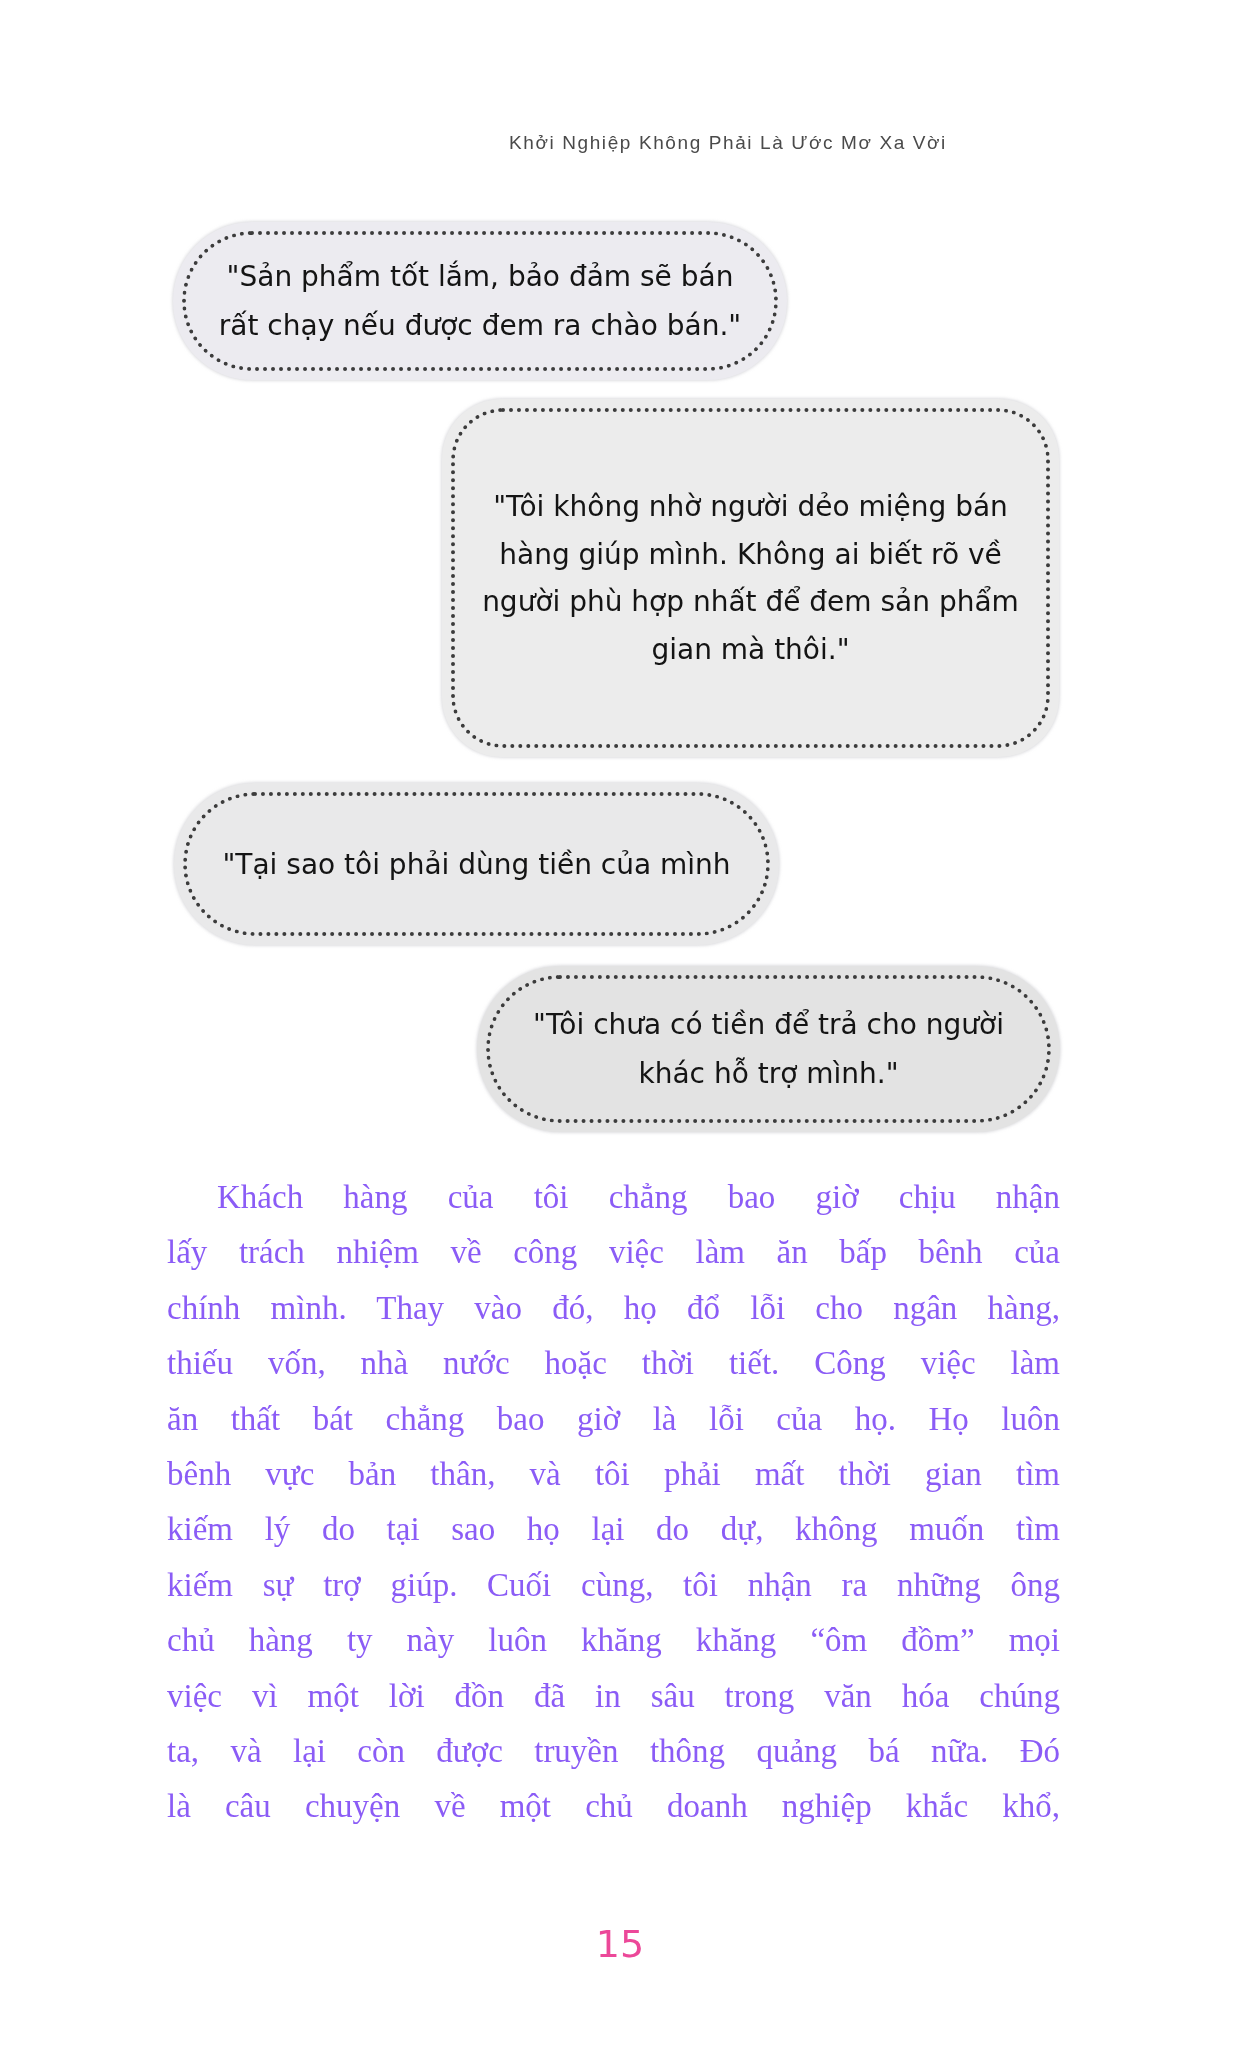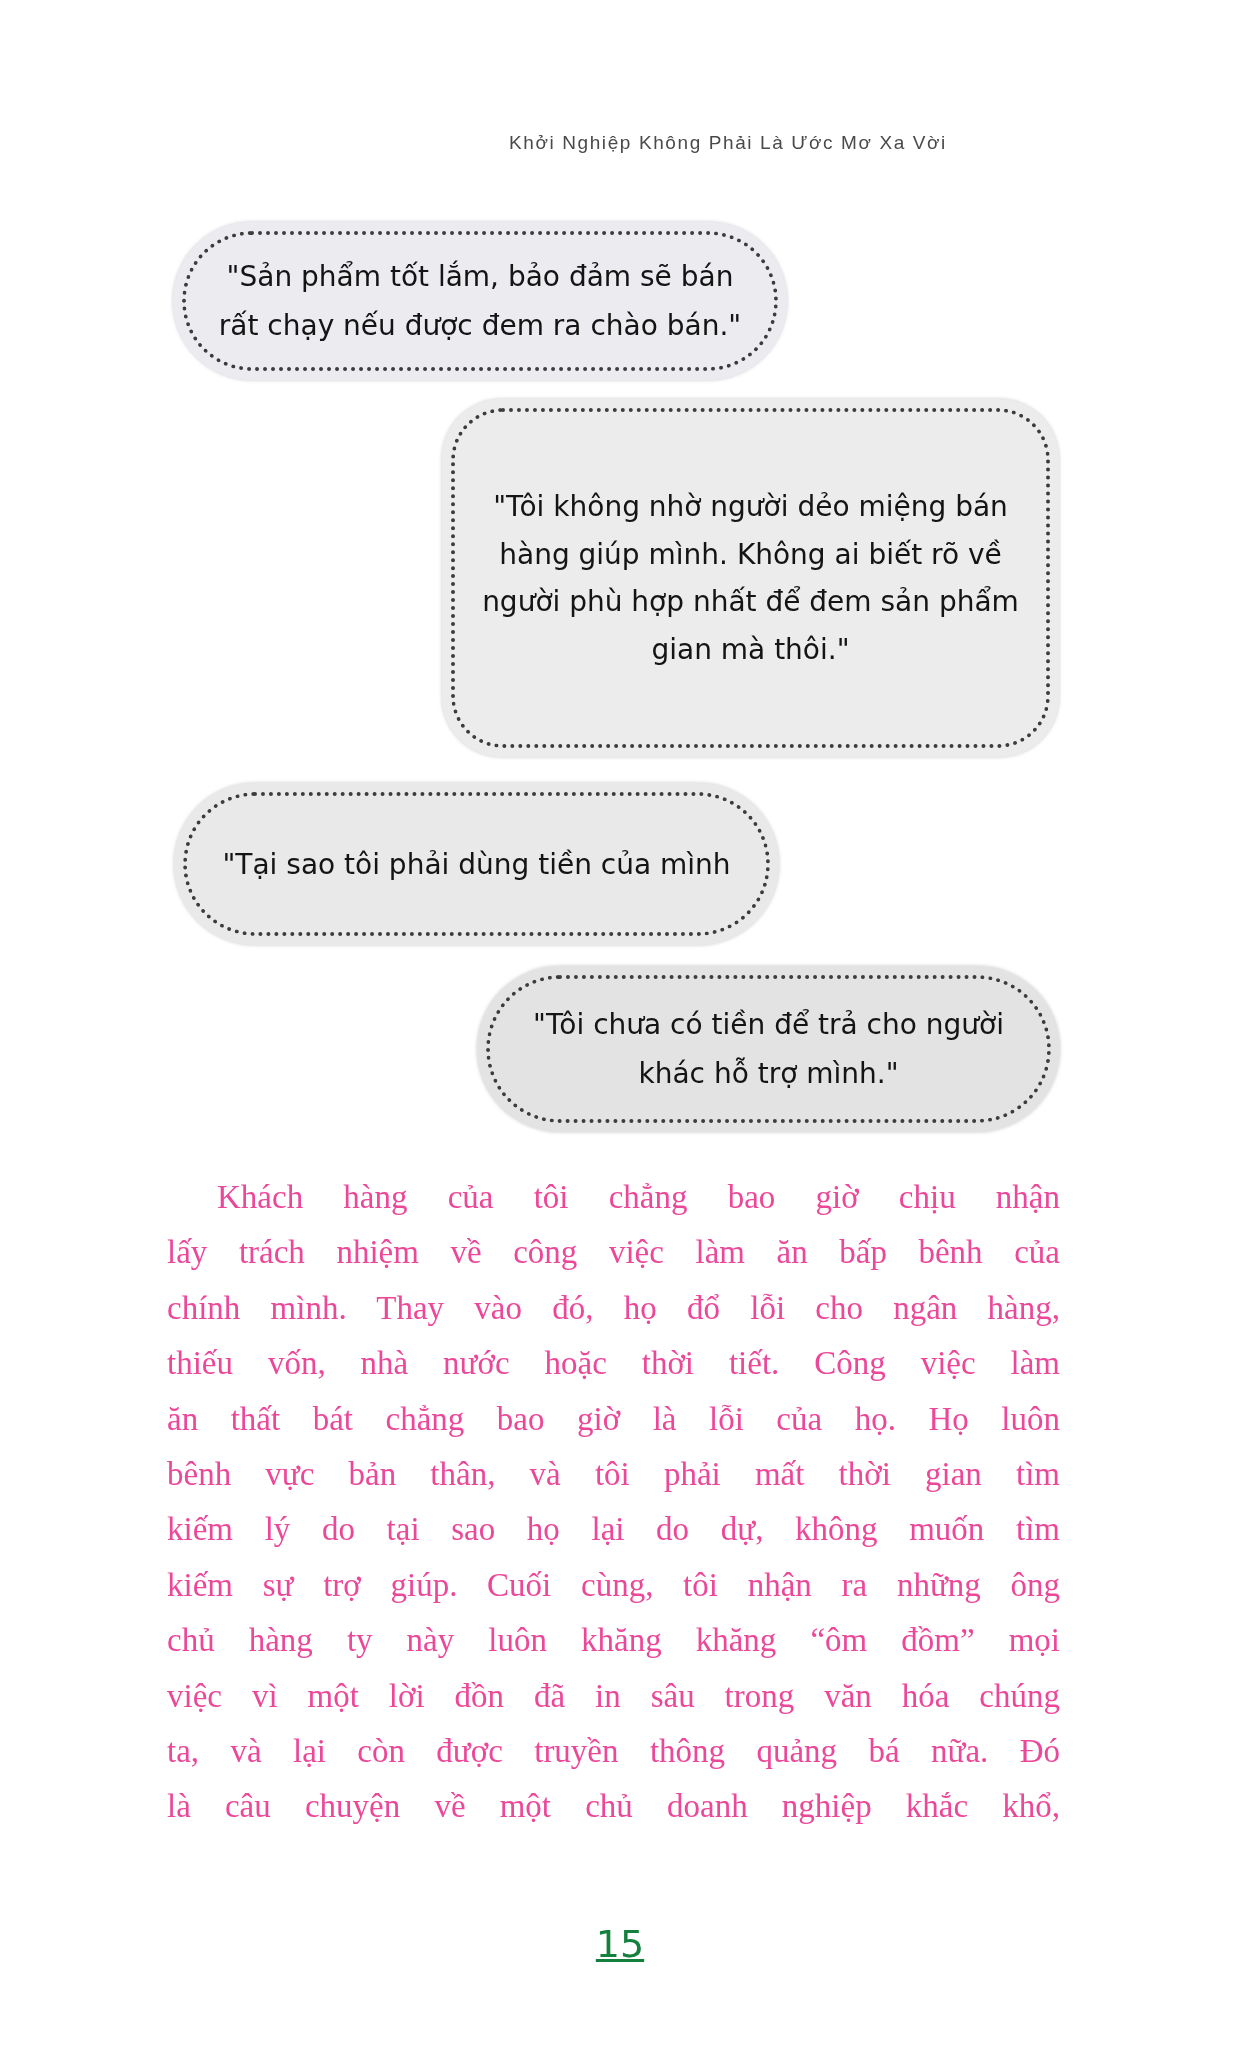--- a/index.html
+++ b/index.html
@@ -40,30 +40,30 @@
     #b2::before { border-radius: 52px; }
     #b2 .txt { line-height: 47.5px; }
     #b3 { left: 174px; top: 783px; width: 605px; height: 162px; border-radius: 81px; background: #e9e9ea; }
     #b3::before { border-radius: 72px; }
     #b4 { left: 477px; top: 966px; width: 583px; height: 166px; border-radius: 83px; background: #e3e3e3; }
     #b4::before { border-radius: 74px; }
 
     .body-text {
       position: absolute; left: 167px; top: 1170px; width: 893px;
       font-family: "Liberation Serif", serif;
-      font-size: 33px; line-height: 55.4px; color: #ec4899;
+      font-size: 33px; line-height: 55.4px; color: #8b5cf6;
     }
     .body-text .line {
       display: block; white-space: nowrap;
       text-align: justify; text-align-last: justify;
     }
     .body-text .line.first { padding-left: 50px; }
     .page-number {
       position: absolute; left: 560px; top: 1922px; width: 120px; text-align: center;
-      font-family: "DejaVu Sans", sans-serif; font-size: 38px; color: #15803d; text-decoration: underline;
+      font-family: "DejaVu Sans", sans-serif; font-size: 38px; color: #ec4899;
     }
   </style>
 </head>
 <body>
 
 <div class="running-header">Khởi Nghiệp Không Phải Là Ước Mơ Xa Vời</div>
 
 <div class="bubble" id="b1">
   <div class="txt">
     <span>"Sản phẩm tốt lắm, bảo đảm sẽ bán</span>

